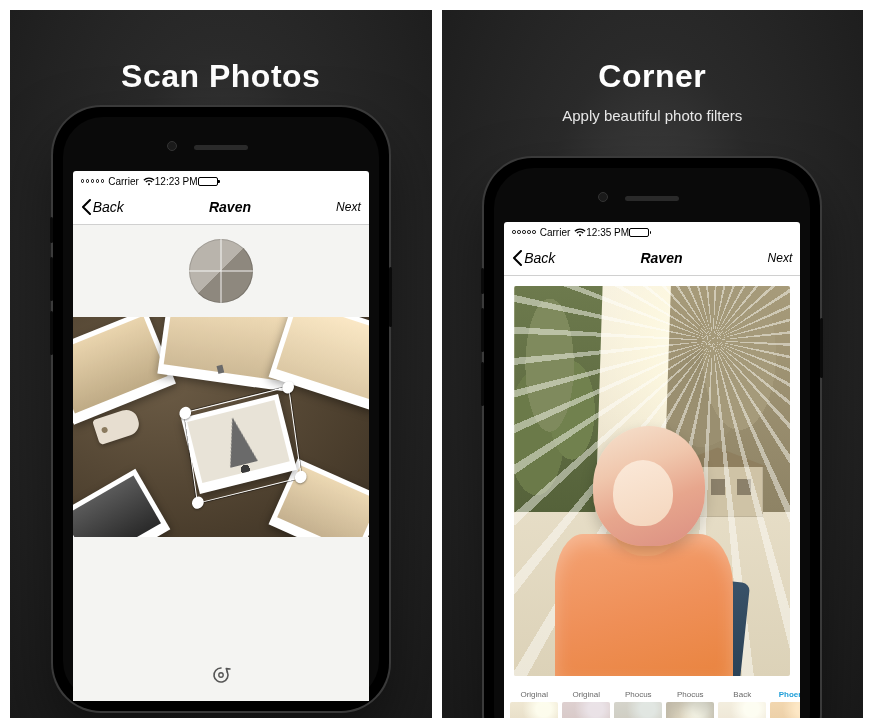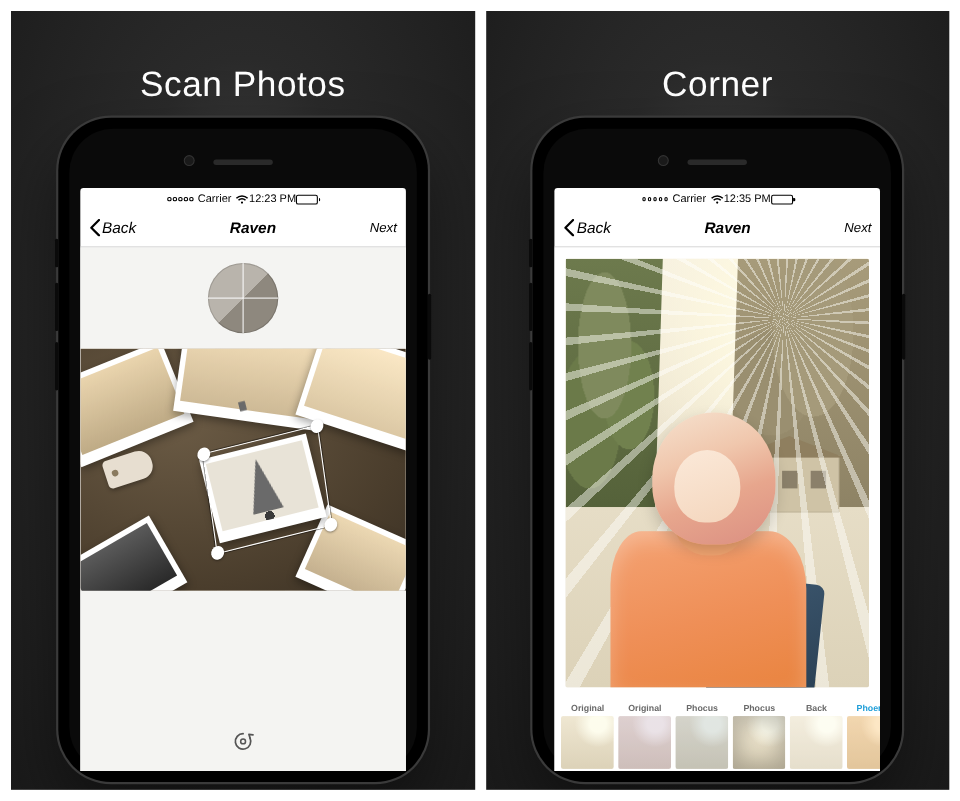--- a/index.html
+++ b/index.html
@@ -17,21 +17,21 @@
     flex: 1;
     background: radial-gradient(ellipse at 50% 40%, #4a4a4a 0%, #2a2a2a 40%, #1a1a1a 100%);
     color: #fff;
     text-align: center;
     padding-top: 48px;
     position: relative;
     overflow: hidden;
   }
   .panel-title {
     font-size: 32px;
-    font-weight: 400;
+    font-weight: 700;
     letter-spacing: 0.5px;
     margin-bottom: 12px;
   }
   .panel-subtitle {
     font-size: 15px;
     font-weight: 300;
     color: #e8e8e8;
     margin-bottom: 34px;
   }
   .phone {
@@ -84,21 +84,21 @@
     border-radius: 3px 3px 0 0;
     height: 530px;
     overflow: hidden;
     display: flex;
     flex-direction: column;
   }
   .status-bar {
     height: 18px;
     display: flex;
     align-items: center;
-    justify-content: center;
+    justify-content: flex-start;
     padding: 2px 8px 0 8px;
     font-size: 10px;
     font-weight: 500;
   }
   .status-left, .status-right { display: flex; align-items: center; gap: 4px; }
   .signal-dots { display: flex; gap: 1.5px; align-items: center; }
   .signal-dots span { width: 3.5px; height: 3.5px; border-radius: 50%; border: 0.8px solid #000; }
   .carrier { font-size: 10px; }
   .wifi-icon svg { display: block; }
   .battery {
@@ -291,21 +291,21 @@
     background: linear-gradient(150deg,#3f5a72,#2a4054);
     border-radius: 18px 8px 0 0;
     transform: rotate(6deg);
   }
 
   .filter-strip {
     display:flex; gap:0; padding: 4px 4px 0 4px; align-items:flex-start;
     overflow:hidden;
   }
   .filter-item { width:52px; text-align:center; flex:0 0 auto; }
-  .filter-item .lbl { font-size:8px; color:#6a6a6a; margin-bottom:3px; white-space:nowrap;font-weight:bold;}
+  .filter-item .lbl { font-size:8px; color:#6a6a6a; margin-bottom:3px; white-space:nowrap;}
   .filter-item.sel .lbl { color:#1f9ed8; font-weight:600;}
   .thumb {
     width:48px; height:48px; margin:0 auto; border-radius:2px; position:relative; overflow:hidden;
     background:
       radial-gradient(circle at 70% 15%, rgba(255,255,240,0.9) 0 14%, transparent 40%),
       linear-gradient(180deg,#efe7d2,#dcd2b8);
   }
   .thumb::after{
     content:""; position:absolute; inset:0;
   }
@@ -414,20 +414,21 @@
           </div>
         </div>
 
       </div>
     </div>
   </div>
 </div>
 
 <div class="panel">
   <div class="panel-title">Corner</div>
+  <div class="panel-subtitle">Apply beautiful photo filters</div>
 
   <div class="phone">
     <span class="side-btn l1"></span>
       <span class="side-btn l2"></span>
       <span class="side-btn l3"></span>
       <span class="side-btn r1"></span>
     <div class="phone-inner">
       <span class="speaker"></span>
       <span class="camera"></span>
       <div class="screen">

